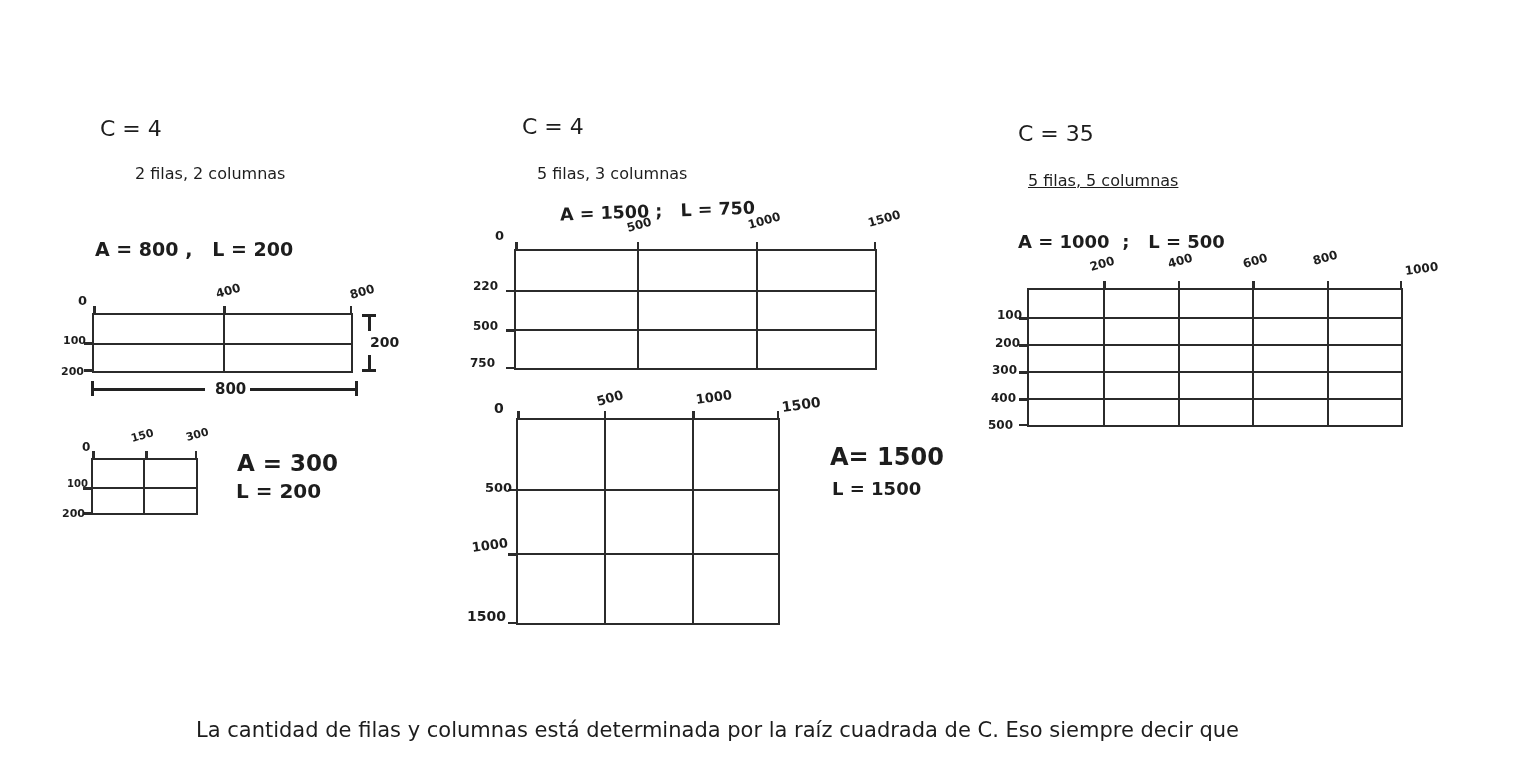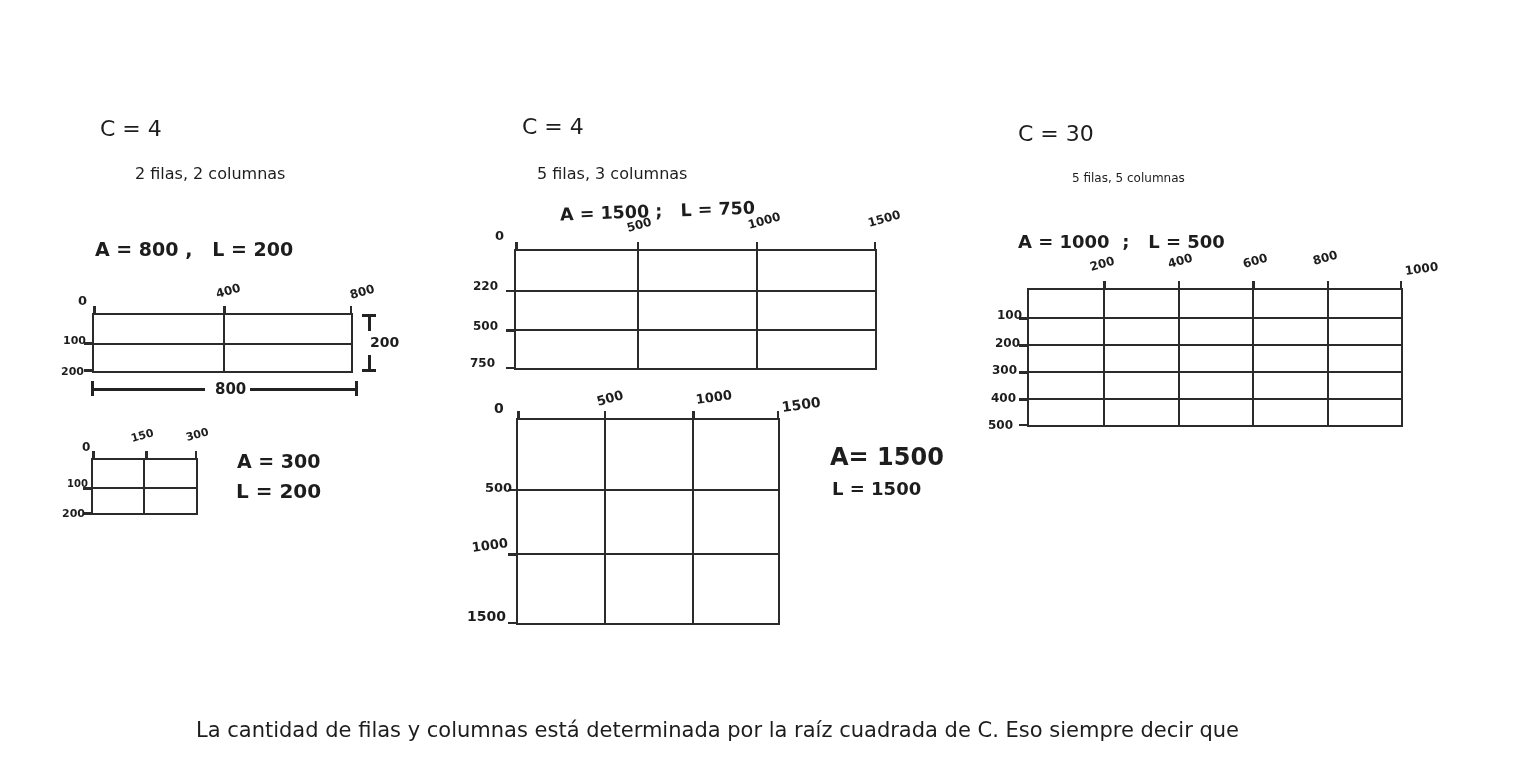--- a/index.html
+++ b/index.html
@@ -61,21 +61,21 @@
     <div class="tkt" style="left:52px;"></div>
     <div class="tkt" style="right:-1px;"></div>
     <div class="tkl" style="top:27px;"></div>
     <div class="tkl" style="top:52px;"></div>
   </div>
   <div class="t b" style="left:82px;top:440px;font-size:12px;">0</div>
   <div class="t b" style="left:133px;top:432px;font-size:11px;"><span class="tilt">150</span></div>
   <div class="t b" style="left:188px;top:431px;font-size:11px;"><span class="tilt">300</span></div>
   <div class="t b" style="left:67px;top:478px;font-size:10px;">100</div>
   <div class="t b" style="left:62px;top:507px;font-size:11px;">200</div>
-  <div class="t b" style="left:237px;top:450px;font-size:19px;">A = 300</div>
+  <div class="t b" style="left:237px;top:450px;font-size:23px;">A = 300</div>
   <div class="t b" style="left:236px;top:479px;font-size:20px;">L = 200</div>
 
   <div class="t" style="left:522px;top:114px;font-size:22px;">C = 4</div>
   <div class="t" style="left:537px;top:164px;font-size:16px;">5 filas, 3 columnas</div>
   <div class="t b" style="left:560px;top:201px;font-size:17.5px;transform:rotate(-2deg);">A = 1500 ;   L = 750</div>
 
   <div class="gridbox" style="left:514px;top:249px;width:363px;height:121px;">
     <div class="vline" style="left:33.6%;"></div>
     <div class="vline" style="left:66.8%;"></div>
     <div class="hline" style="top:33.3%;"></div>
@@ -112,22 +112,22 @@
   <div class="t b" style="left:494px;top:400px;font-size:14px;">0</div>
   <div class="t b" style="left:599px;top:394px;font-size:13px;"><span class="tilt">500</span></div>
   <div class="t b" style="left:697px;top:392px;font-size:13px;"><span class="tilt8">1000</span></div>
   <div class="t b" style="left:783px;top:399px;font-size:14px;"><span class="tilt8">1500</span></div>
   <div class="t b" style="left:485px;top:480px;font-size:13px;">500</div>
   <div class="t b" style="left:473px;top:540px;font-size:13px;"><span class="tilt8">1000</span></div>
   <div class="t b" style="left:467px;top:608px;font-size:14px;">1500</div>
   <div class="t b" style="left:830px;top:443px;font-size:24px;">A= 1500</div>
   <div class="t b" style="left:832px;top:478px;font-size:18px;">L = 1500</div>
 
-  <div class="t" style="left:1018px;top:121px;font-size:22px;">C = 30</div>
-  <div class="t" style="left:1072px;top:171px;font-size:12px;">5 filas, 5 columnas</div>
+  <div class="t" style="left:1018px;top:121px;font-size:22px;">C = 35</div>
+  <div class="t" style="left:1028px;top:171px;font-size:16px;text-decoration:underline;">5 filas, 5 columnas</div>
   <div class="t b" style="left:1018px;top:231px;font-size:18px;">A = 1000  ;   L = 500</div>
 
   <div class="gridbox" style="left:1027px;top:288px;width:376px;height:139px;">
     <div class="vline" style="left:20%;"></div>
     <div class="vline" style="left:40%;"></div>
     <div class="vline" style="left:60%;"></div>
     <div class="vline" style="left:80%;"></div>
     <div class="hline" style="top:20%;"></div>
     <div class="hline" style="top:40%;"></div>
     <div class="hline" style="top:60%;"></div>

